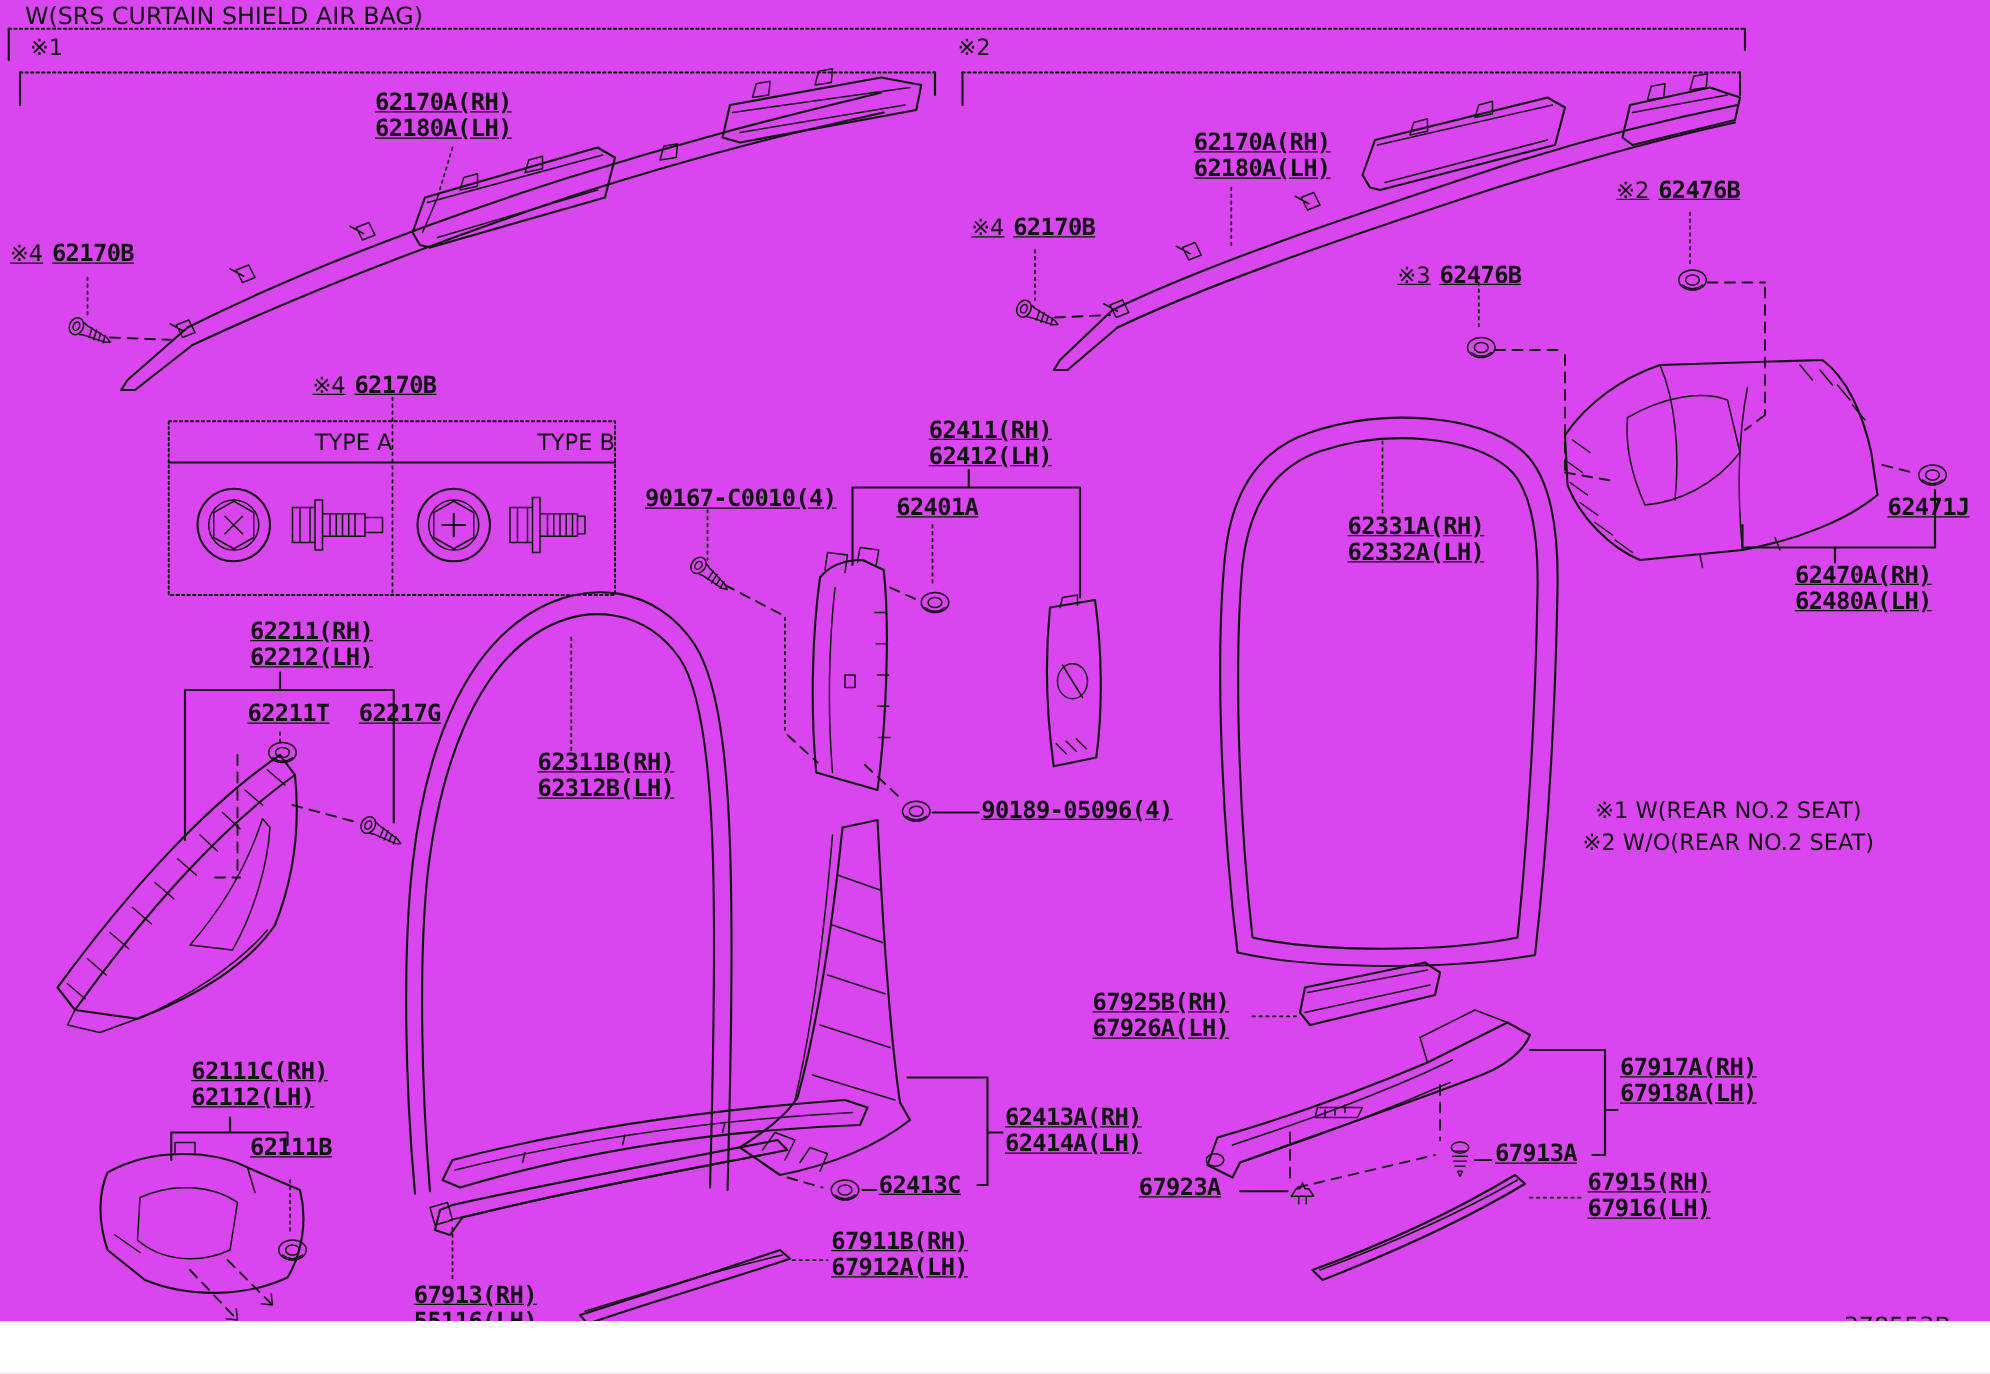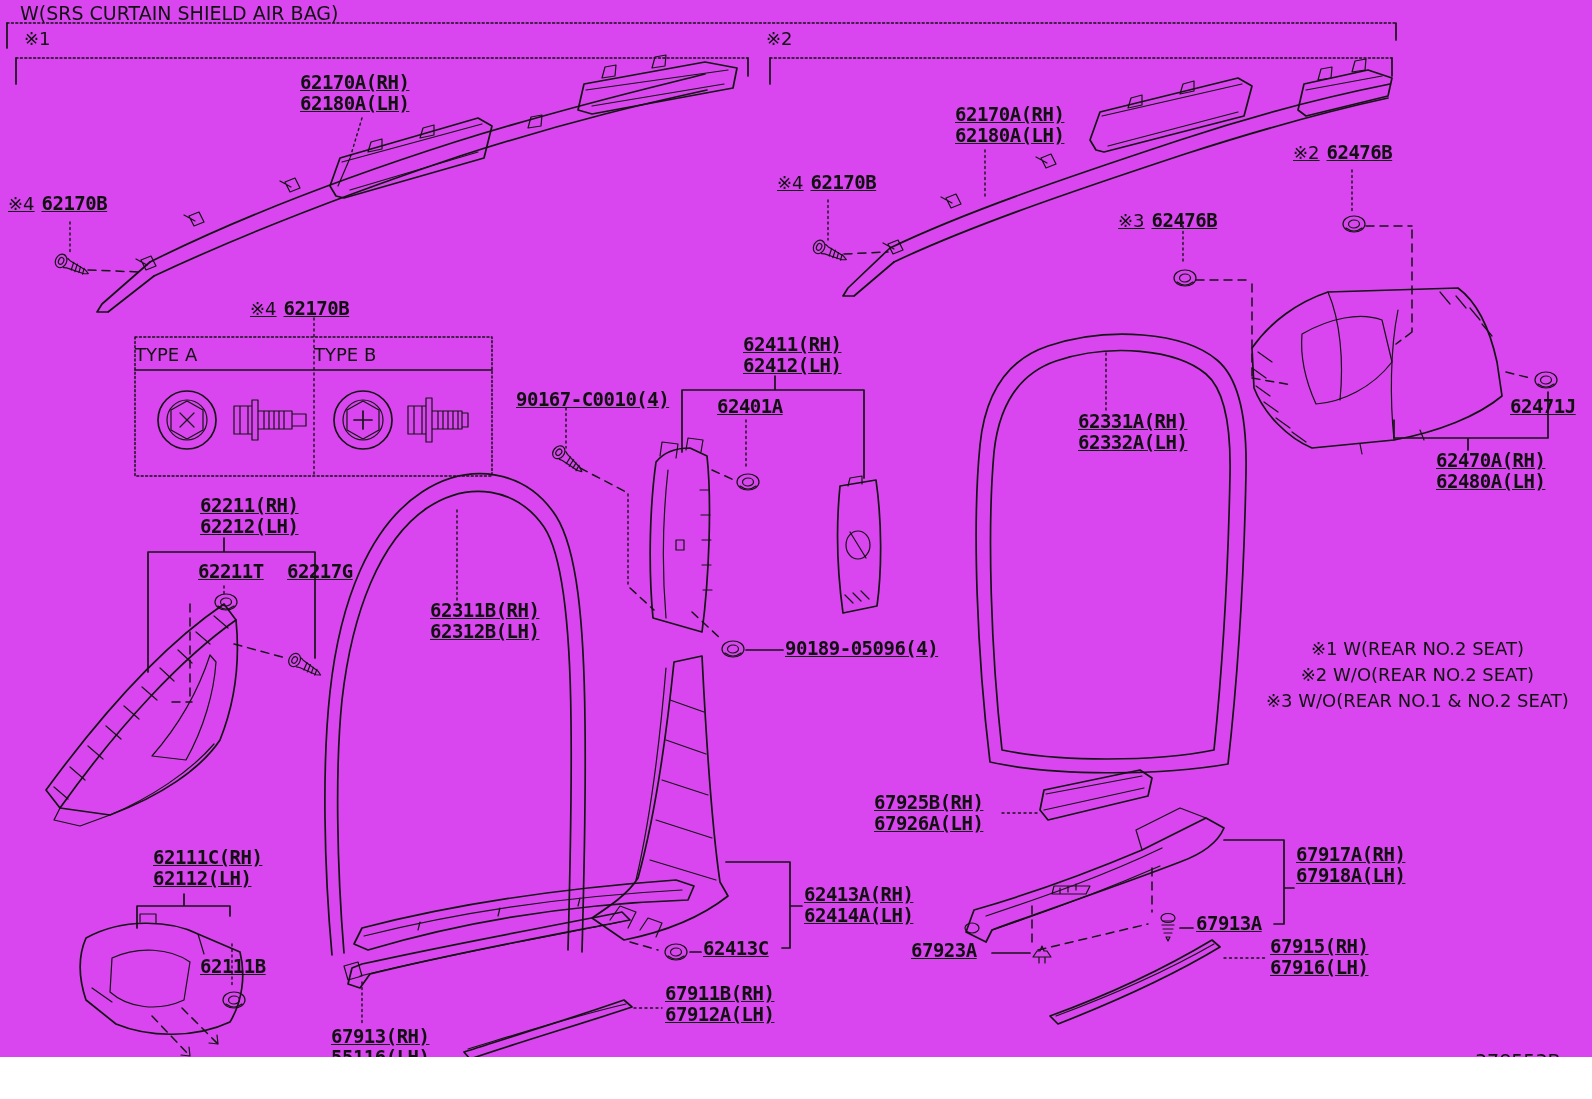--- a/index.html
+++ b/index.html
@@ -9,21 +9,21 @@
   svg .ln{stroke:#141414;fill:none;stroke-width:1.7;stroke-linecap:round;stroke-linejoin:round;}
   svg .thin{stroke-width:1.2;}
   svg .dash{stroke-dasharray:8,6;stroke-width:1.5;}
   svg .dot{stroke-dasharray:2,3.5;stroke-width:1.4;}
   svg .dense{stroke-dasharray:2,2.4;stroke-width:1.5;}
   .lbl{position:absolute;font:bold 19px/21px "DejaVu Sans Mono",monospace;
        letter-spacing:-0.5px;color:#111;white-space:nowrap;text-decoration:underline;}
   .pre{font:normal 18px/21px "DejaVu Sans",sans-serif;margin-right:7px;letter-spacing:0;}
   .sans{position:absolute;font:normal 18px/22px "DejaVu Sans",sans-serif;color:#111;white-space:nowrap;}
   .note{line-height:26px;text-align:center;}
-  .ctr{text-align:left;}
+  .ctr{text-align:right;}
 </style>
 </head>
 <body>
 
 <div class="stage">
 
 <svg width="1592" height="1099" viewBox="0 0 1592 1099">
   <defs>
     <g id="grommet">
       <ellipse class="ln thin" rx="11" ry="8"></ellipse>
@@ -271,32 +271,31 @@
   <div class="lbl" style="left:287px;top:561px">62217G</div>
   <div class="lbl" style="left:430px;top:600px">
     <div>62311B(RH)</div>
     <div>62312B(LH)</div>
   </div>
   <div class="lbl" style="left:785px;top:638px">90189-05096(4)</div>
 
   <div class="sans note" style="left:1266px;top:636px">
     <div>※1 W(REAR NO.2 SEAT)</div>
     <div>※2 W/O(REAR NO.2 SEAT)</div>
-    <div>※3 W/O(REAR NO.1 &amp; NO.2 SEAT)</div>
   </div>
 
   <div class="lbl" style="left:874px;top:792px">
     <div>67925B(RH)</div>
     <div>67926A(LH)</div>
   </div>
   <div class="lbl" style="left:153px;top:847px">
     <div>62111C(RH)</div>
     <div>62112(LH)</div>
   </div>
-  <div class="lbl" style="left:200px;top:956px">62111B</div>
+  <div class="lbl" style="left:200px;top:908px">62111B</div>
   <div class="lbl" style="left:804px;top:884px">
     <div>62413A(RH)</div>
     <div>62414A(LH)</div>
   </div>
   <div class="lbl" style="left:1296px;top:844px">
     <div>67917A(RH)</div>
     <div>67918A(LH)</div>
   </div>
   <div class="lbl" style="left:1196px;top:913px">67913A</div>
   <div class="lbl" style="left:911px;top:940px">67923A</div>

